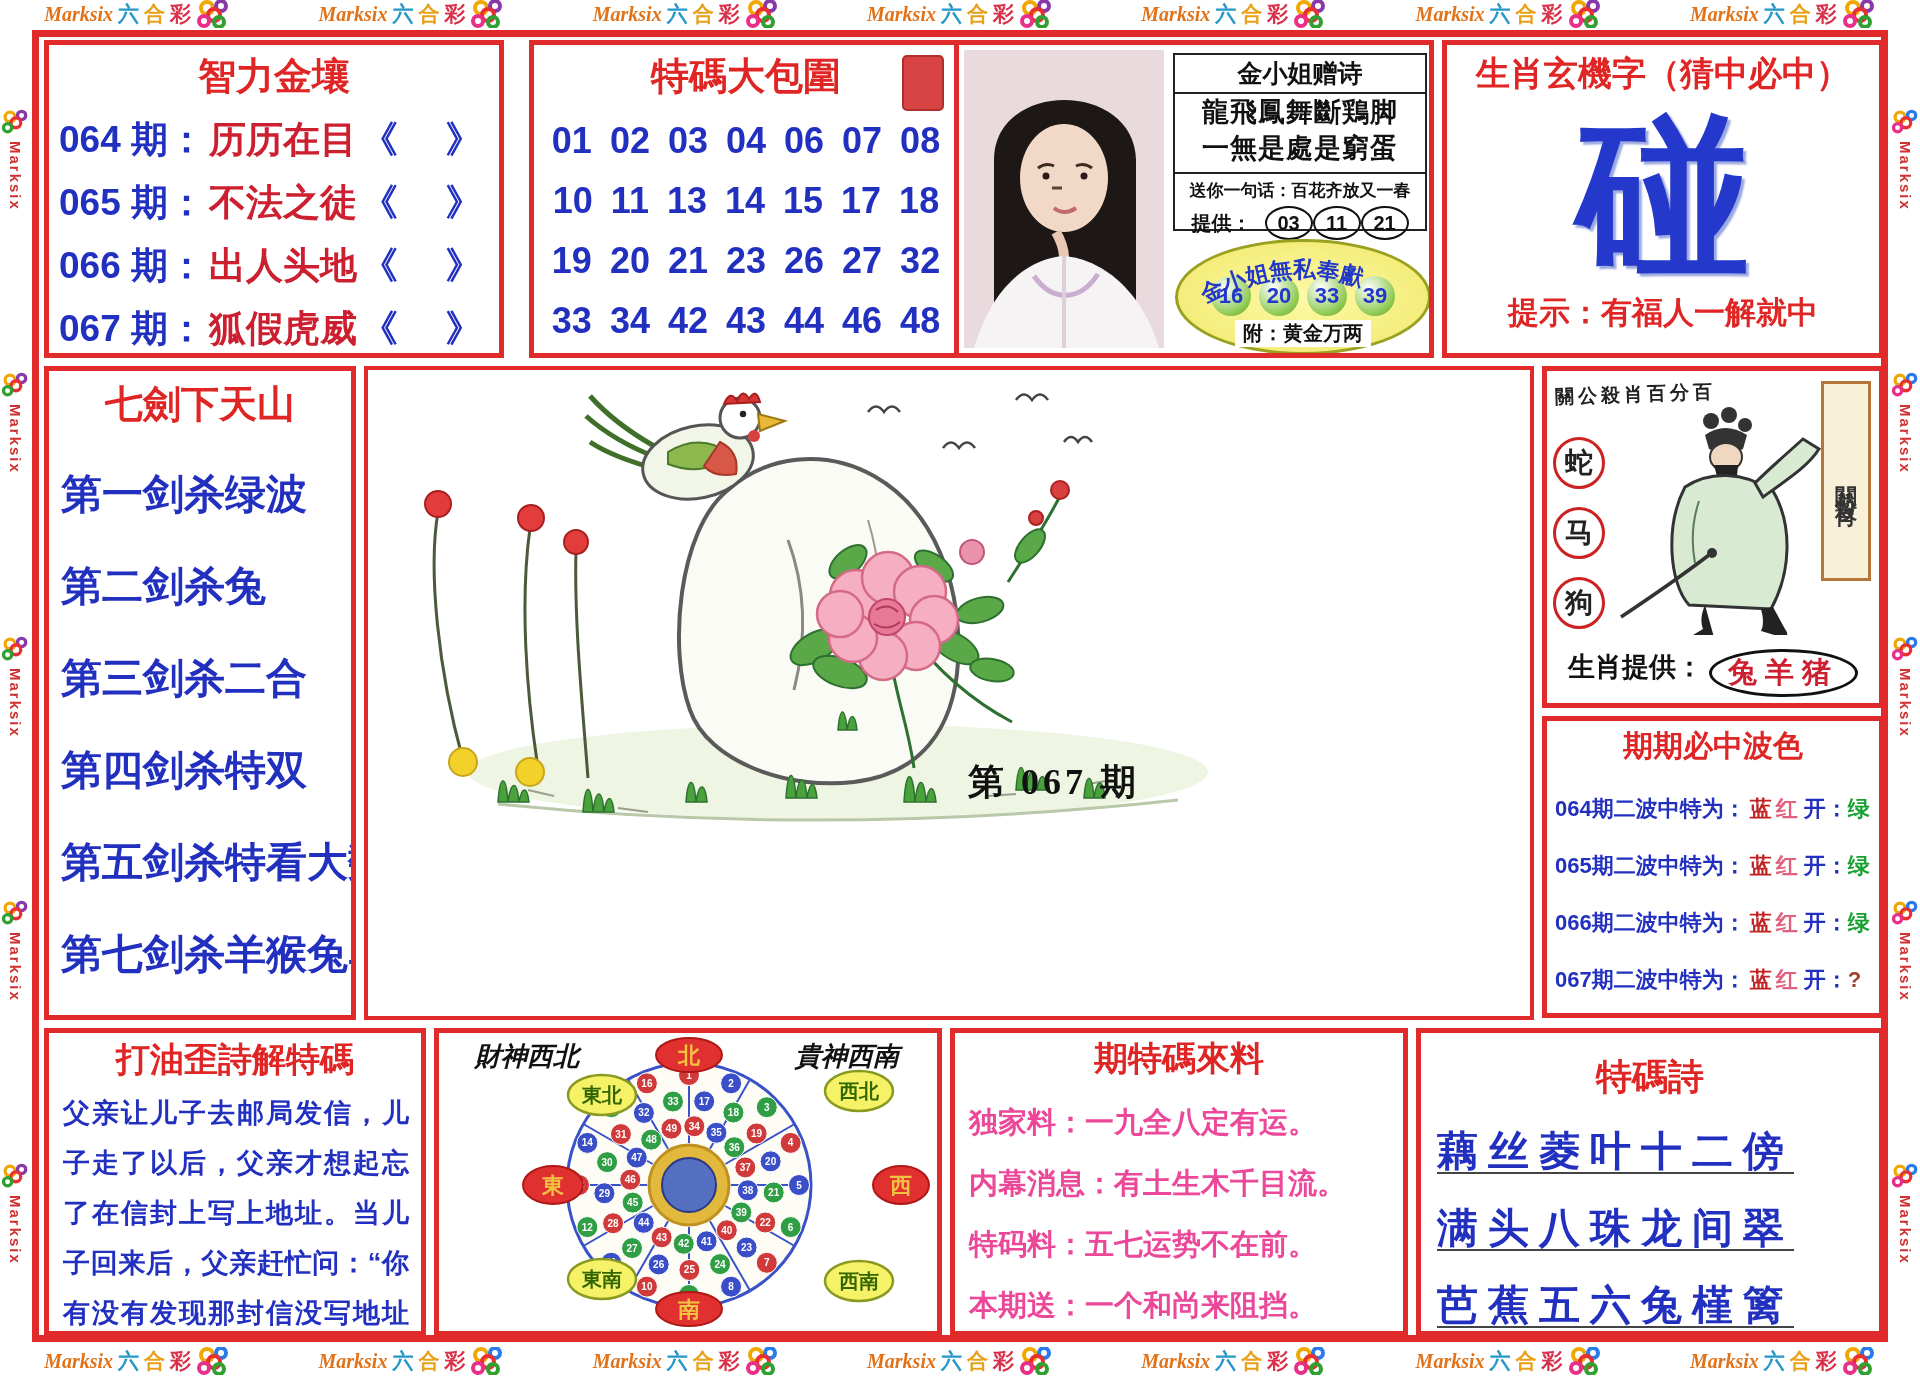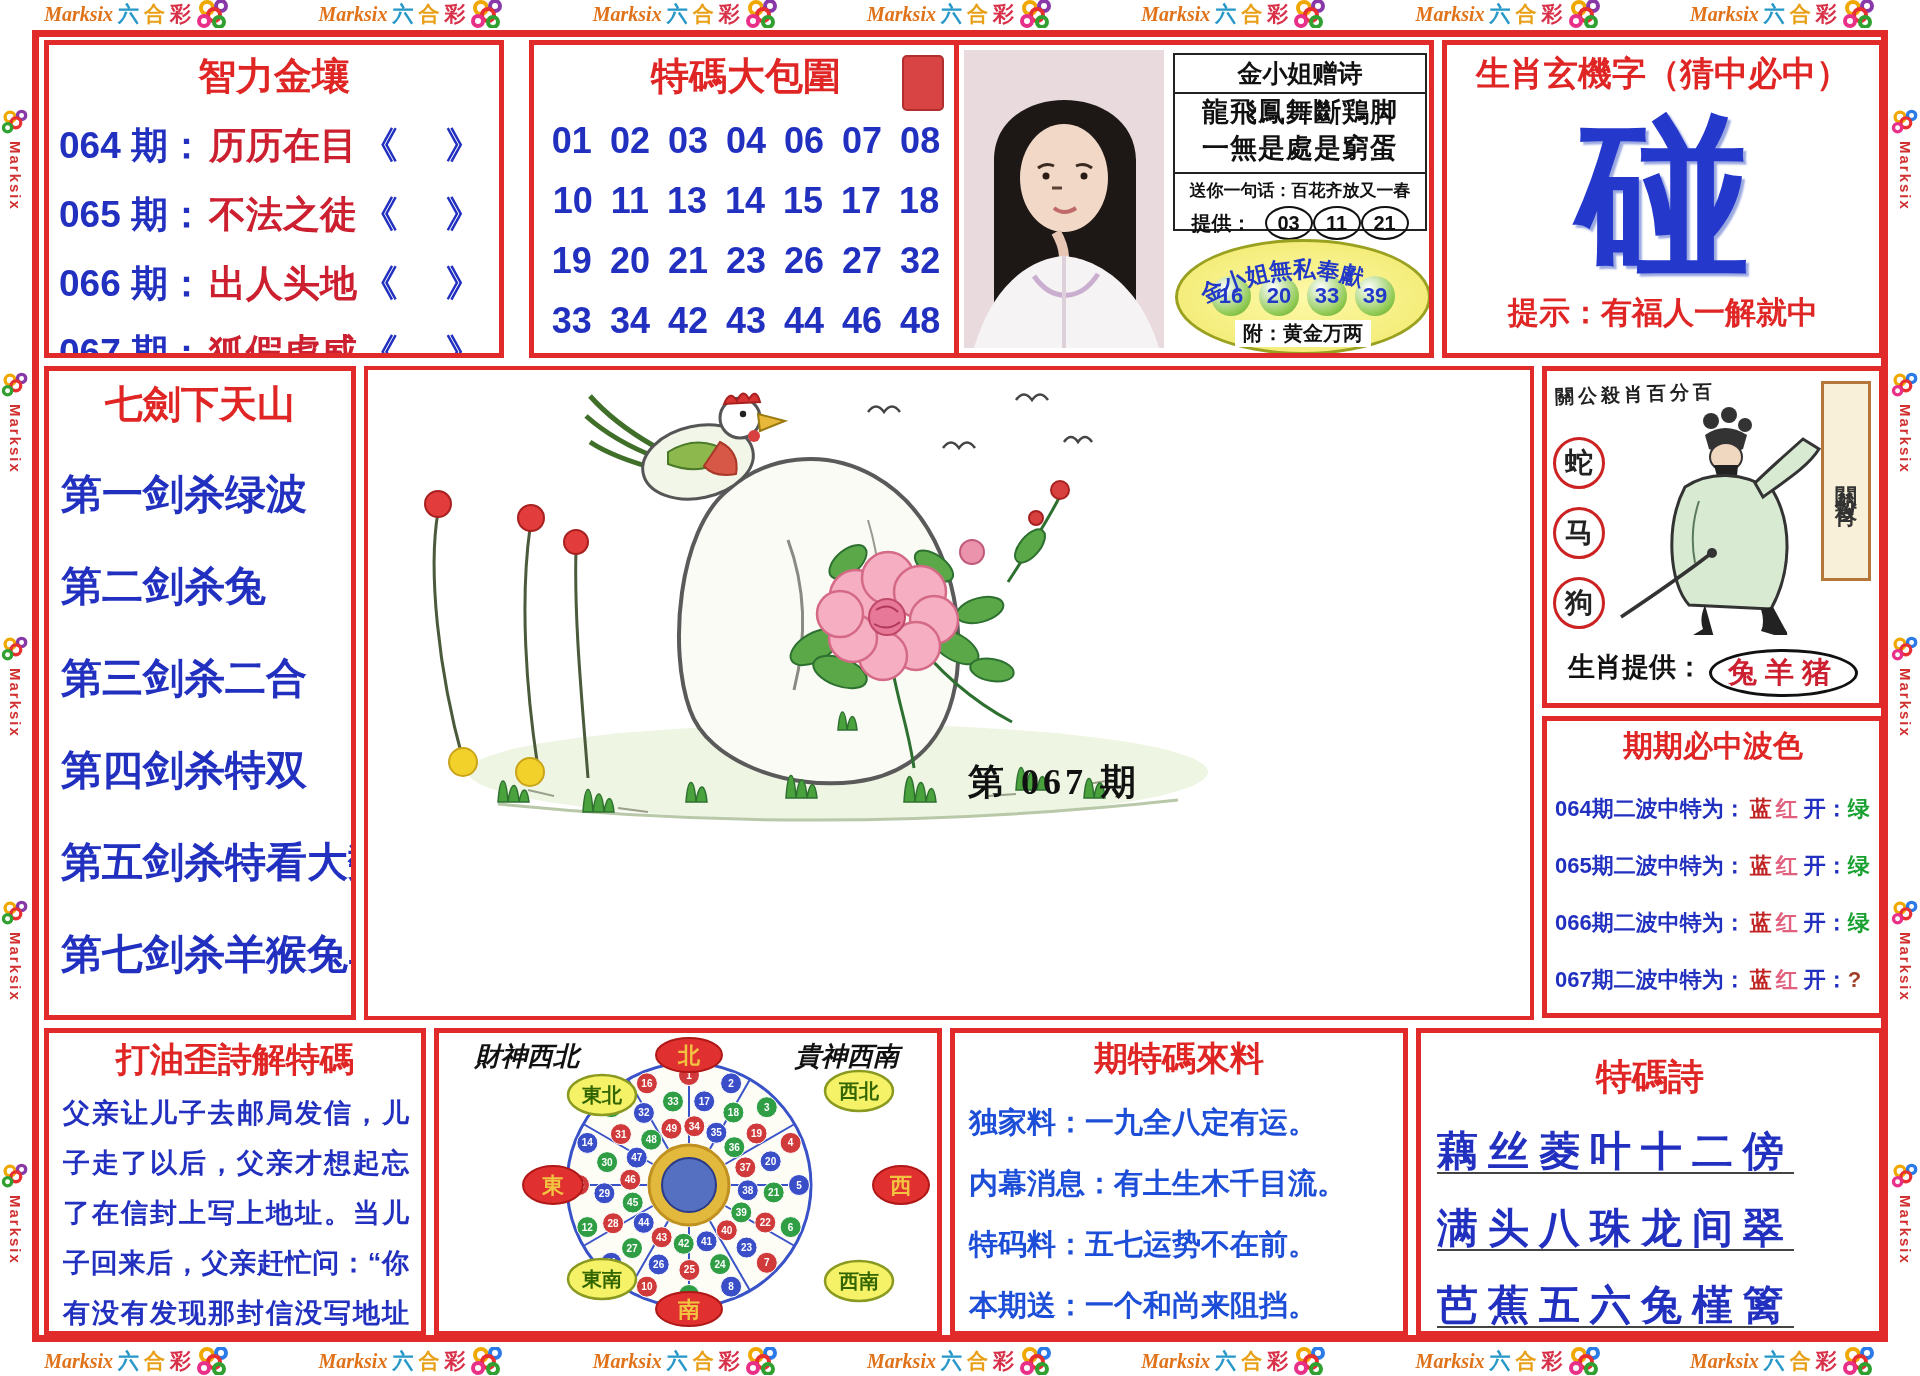--- a/index.html
+++ b/index.html
@@ -19,21 +19,21 @@
   .cn3{font-weight:700;font-size:21px;color:#d83048;}
   .vtext{writing-mode:vertical-rl;font-weight:700;font-size:15px;color:#d03030;letter-spacing:2px;}
   .vunit{display:flex;flex-direction:column;align-items:center;gap:6px;}
   
   #frame{position:absolute;left:32px;top:30px;width:1856px;height:1312px;border:7px solid #e12b2b;box-sizing:border-box;}
   .box{position:absolute;background:#fff;border:5px solid #e12b2b;box-sizing:border-box;overflow:hidden;}
   .t-red{color:#e02525;font-weight:700;text-align:center;}
   
   #box-smart{left:44px;top:40px;width:460px;height:318px;}
   #box-smart .t-red{font-size:38px;margin-top:6px;}
-  .smart-row{display:flex;align-items:baseline;padding:0 10px;margin-top:19px;font-size:37px;font-weight:700;white-space:nowrap;}
+  .smart-row{display:flex;align-items:baseline;padding:0 10px;margin-top:13px;font-size:37px;font-weight:700;white-space:nowrap;}
   .smart-row .period{color:#2230c0;}
   .smart-row .phrase{color:#cc2030;margin:0 4px;}
   .smart-row .tail{color:#2230c0;}
   
   #box-wrap{left:529px;top:40px;width:434px;height:318px;}
   #box-wrap .t-red{font-size:38px;margin-top:6px;}
   .wrap-row{margin-top:18px;text-align:center;font-size:36px;font-weight:700;color:#2230c0;word-spacing:8px;white-space:nowrap;}
   .seal{position:absolute;right:14px;top:10px;width:38px;height:52px;background:#d43030;border:2px solid #a81818;border-radius:5px;opacity:.9;}
   
   #box-miss{left:954px;top:40px;width:480px;height:318px;}
@@ -91,21 +91,21 @@
   .bose-row:last-child .res{color:#a04028;}
   
   #box-dayou{left:44px;top:1028px;width:382px;height:308px;}
   #box-dayou .t-red{font-size:34px;margin-top:4px;}
   .dayou-text{margin:6px 12px 0 14px;font-size:27px;font-weight:700;color:#2230c0;line-height:1.85;text-align:justify;}
   
   #box-wheel{left:434px;top:1028px;width:508px;height:308px;}
   
   #box-laile{left:950px;top:1028px;width:458px;height:308px;}
   #box-laile .t-red{font-size:34px;margin-top:3px;}
-  .laile-line{margin:21px 0 0 14px;font-size:29px;font-weight:700;color:#1d4ed8;white-space:nowrap;}
+  .laile-line{margin:21px 0 0 14px;font-size:29px;font-weight:700;color:#ec4899;white-space:nowrap;}
   
   #box-poem{left:1416px;top:1028px;width:468px;height:308px;}
   #box-poem .t-red{font-size:36px;margin-top:20px;}
   .poem-line{margin:22px 0 0 16px;font-size:41px;font-weight:700;color:#2230c0;letter-spacing:10px;white-space:nowrap;
              text-decoration:underline;text-decoration-thickness:2px;text-underline-offset:7px;text-decoration-color:#444;}
   .wh-hand{font-family:"Liberation Serif",serif;font-weight:700;font-style:italic;}
 </style>
 </head>
 <body>
 

